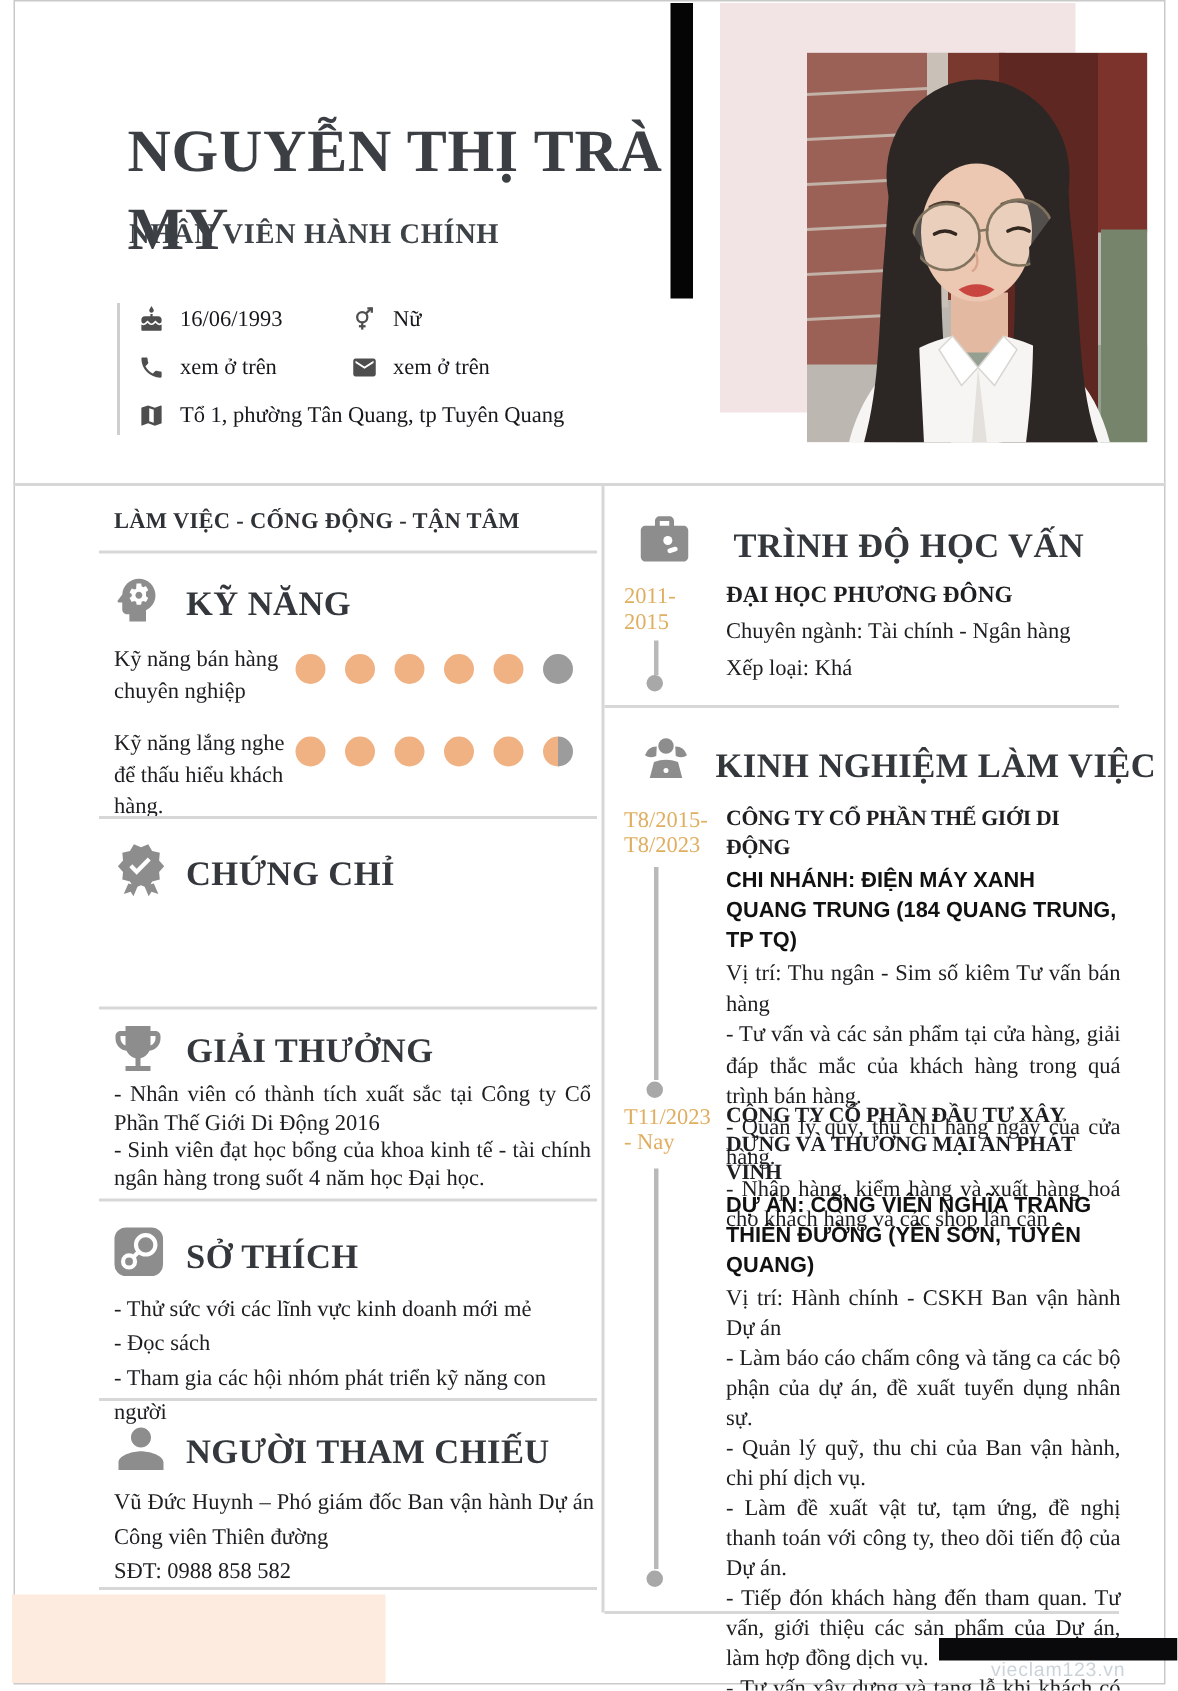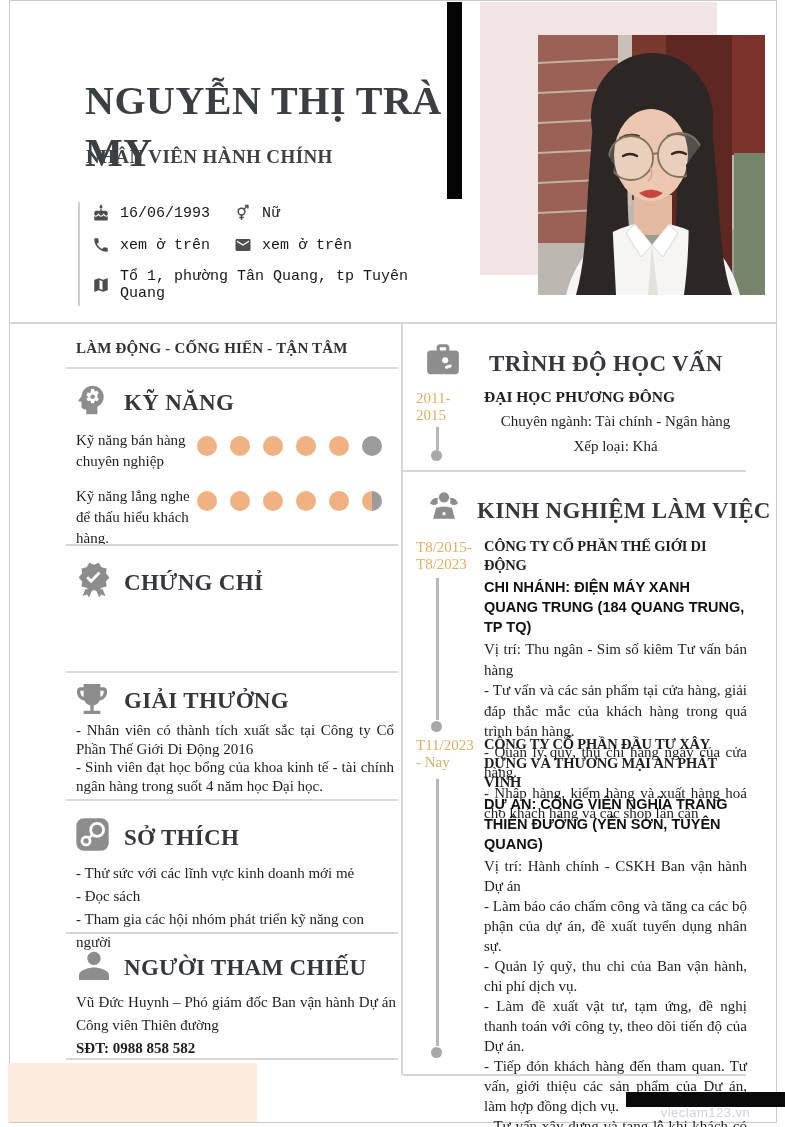--- a/index.html
+++ b/index.html
@@ -17,21 +17,21 @@
   .name{
     left:85px;top:34px;width:390px;font-weight:bold;font-size:40px;line-height:52px;
     color:#3b3f44;letter-spacing:.5px;margin-top:41px;
   }
   .job-title{
     left:86px;top:146px;font-weight:bold;font-size:19px;color:#3d4247;letter-spacing:.4px;
   }
   .info-block{
     left:78px;top:202px;width:370px;border-left:2px solid #cfcfcf;padding:2px 0 4px 12px;
   }
-  .info-row{display:flex;align-items:center;margin-bottom:14px;font-family:Liberation Mono, monospace;}
+  .info-row{display:flex;align-items:center;margin-bottom:14px;}
   .info-row:last-child{margin-bottom:0;}
   .info-cell{display:flex;align-items:center;width:142px;}
   .info-cell.wide{width:auto;}
   .info-icon{width:18px;height:18px;margin-right:10px;flex:0 0 18px;color:#4e4e4e;}
   .info-icon svg{width:18px;height:18px;display:block;}
   .info-text{font-size:15px;color:#16171a;}
   .black-bar-top{left:447px;top:2px;width:15px;height:197px;background:#050506;}
   .pink-rect{left:480px;top:2px;width:237px;height:273px;background:#f2e3e5;}
   .photo{left:538px;top:35px;width:227px;height:260px;overflow:hidden;}
   
@@ -51,30 +51,30 @@
   .dots{position:absolute;left:197px;white-space:nowrap;}
   .dot{display:inline-block;width:20px;height:20px;border-radius:50%;margin-right:13px;}
   .dot.filled{background:#f0b183;}
   .dot.empty{background:#9c9c9c;}
   .dot.half{background:linear-gradient(90deg,#f0b183 50%,#9c9c9c 50%);}
   .list p{margin:0;}
   .cert-list{left:76px;top:606px;width:320px;line-height:24px;}
   .award-list{left:76px;top:721px;width:318px;line-height:18.5px;text-align:justify;}
   .hobby-list{left:76px;top:862px;width:320px;line-height:23px;}
   .ref-text{left:76px;top:991px;width:320px;line-height:23px;text-align:justify;}
-  .ref-phone{font-weight:bold;}
+  .ref-phone{font-weight:normal;}
   
   .tl-date{
     position:absolute;left:416px;width:58px;font-size:15px;line-height:17px;color:#e0ae60;
   }
   .tl-line{position:absolute;left:436px;width:3px;background:#b9b9b9;}
   .tl-dot{position:absolute;left:431px;width:11px;height:11px;border-radius:50%;background:#a8a8a8;}
   .rcontent{position:absolute;left:484px;width:263px;}
   .school{font-weight:bold;font-size:15.5px;margin:0 0 5px 0;}
-  .edu-line{font-size:15px;margin:0 0 4px 0;line-height:21px;text-align:center;}
+  .edu-line{font-size:15px;margin:0 0 4px 0;line-height:21px;}
   .company{font-weight:bold;font-size:14.5px;line-height:19px;letter-spacing:-.2px;margin:0 0 2px 0;}
   .job-sub{
     font-family:"Liberation Sans",sans-serif;font-weight:bold;font-size:14.5px;
     line-height:20px;color:#111;margin:0 0 2px 0;
   }
   .job-body p{margin:0;font-size:15px;text-align:justify;}
   .job1-body p{line-height:20.5px;}
   .job2-body p{line-height:20px;}
   
   .peach-rect{left:8px;top:1063px;width:249px;height:59px;background:#fcebde;}
@@ -193,21 +193,21 @@
       <path d="M97,189 L114,210 L103,222 L88,198 Z" fill="#ffffff" stroke="#d9d6d2" stroke-width="1"></path>
       <path d="M131,189 L114,210 L125,222 L140,198 Z" fill="#ffffff" stroke="#d9d6d2" stroke-width="1"></path>
       <path d="M114,210 L110,260 L120,260 Z" fill="#e4e1dd"></path>
       <path d="M56,96 C46,160 52,210 38,260 L78,260 C76,215 72,170 76,130 Z" fill="#2c2725"></path>
       <path d="M173,96 C184,160 178,215 194,260 L146,260 C152,215 152,168 148,130 Z" fill="#2c2725"></path>
     </svg>
   </div>
 
   <div class="divider" style="left:9px;top:322px;width:768px;"></div>
 
-  <div class="abs motto">LÀM ĐỘNG - CỐNG HIẾN - TẬN TÂM</div>
+  <div class="abs motto">LÀM VIỆC - CỐNG ĐỘNG - TẬN TÂM</div>
   <div class="divider" style="left:66px;top:367px;width:332px;"></div>
 
   <div class="sec-icon" style="left:72px;top:381px;width:38px;height:38px;">
     <svg viewBox="0 0 24 24" fill="currentColor">
         <path d="M13 8.57c-.79 0-1.43.64-1.43 1.43s.64 1.43 1.43 1.43 1.43-.64 1.43-1.43-.64-1.43-1.43-1.43z"></path>
         <path d="M13 3C9.25 3 6.2 5.94 6.02 9.64L4.1 12.2c-.25.33-.01.8.4.8H6v3c0 1.1.9 2 2 2h1v3h7v-4.68c2.36-1.12 4-3.53 4-6.32 0-3.87-3.13-7-7-7zm3 7c0 .13-.01.26-.02.39l.83.66c.08.06.1.16.05.25l-.8 1.39c-.05.09-.16.12-.24.09l-.99-.4c-.21.16-.43.29-.67.39L14 13.83c-.01.1-.1.17-.2.17h-1.6c-.1 0-.18-.07-.2-.17l-.16-1.06c-.24-.1-.47-.23-.67-.39l-.99.4c-.09.03-.2 0-.24-.09l-.8-1.39c-.05-.08-.03-.19.05-.25l.83-.66c-.01-.13-.02-.26-.02-.39s.01-.26.02-.39l-.83-.66c-.08-.06-.1-.16-.05-.25l.8-1.39c.05-.09.16-.12.24-.09l.99.4c.21-.16.43-.29.67-.39L12 5.17c.02-.1.1-.17.2-.17h1.6c.1 0 .19.07.2.17l.16 1.06c.24.1.46.23.67.39l.99-.4c.09-.03.2 0 .24.09l.8 1.39c.05.08.03.19-.05.25l-.83.66c.01.13.02.26.02.39z"></path>
       </svg>
   </div>
   <div class="sec-title" style="left:124px;top:390px;">KỸ NĂNG</div>
 

